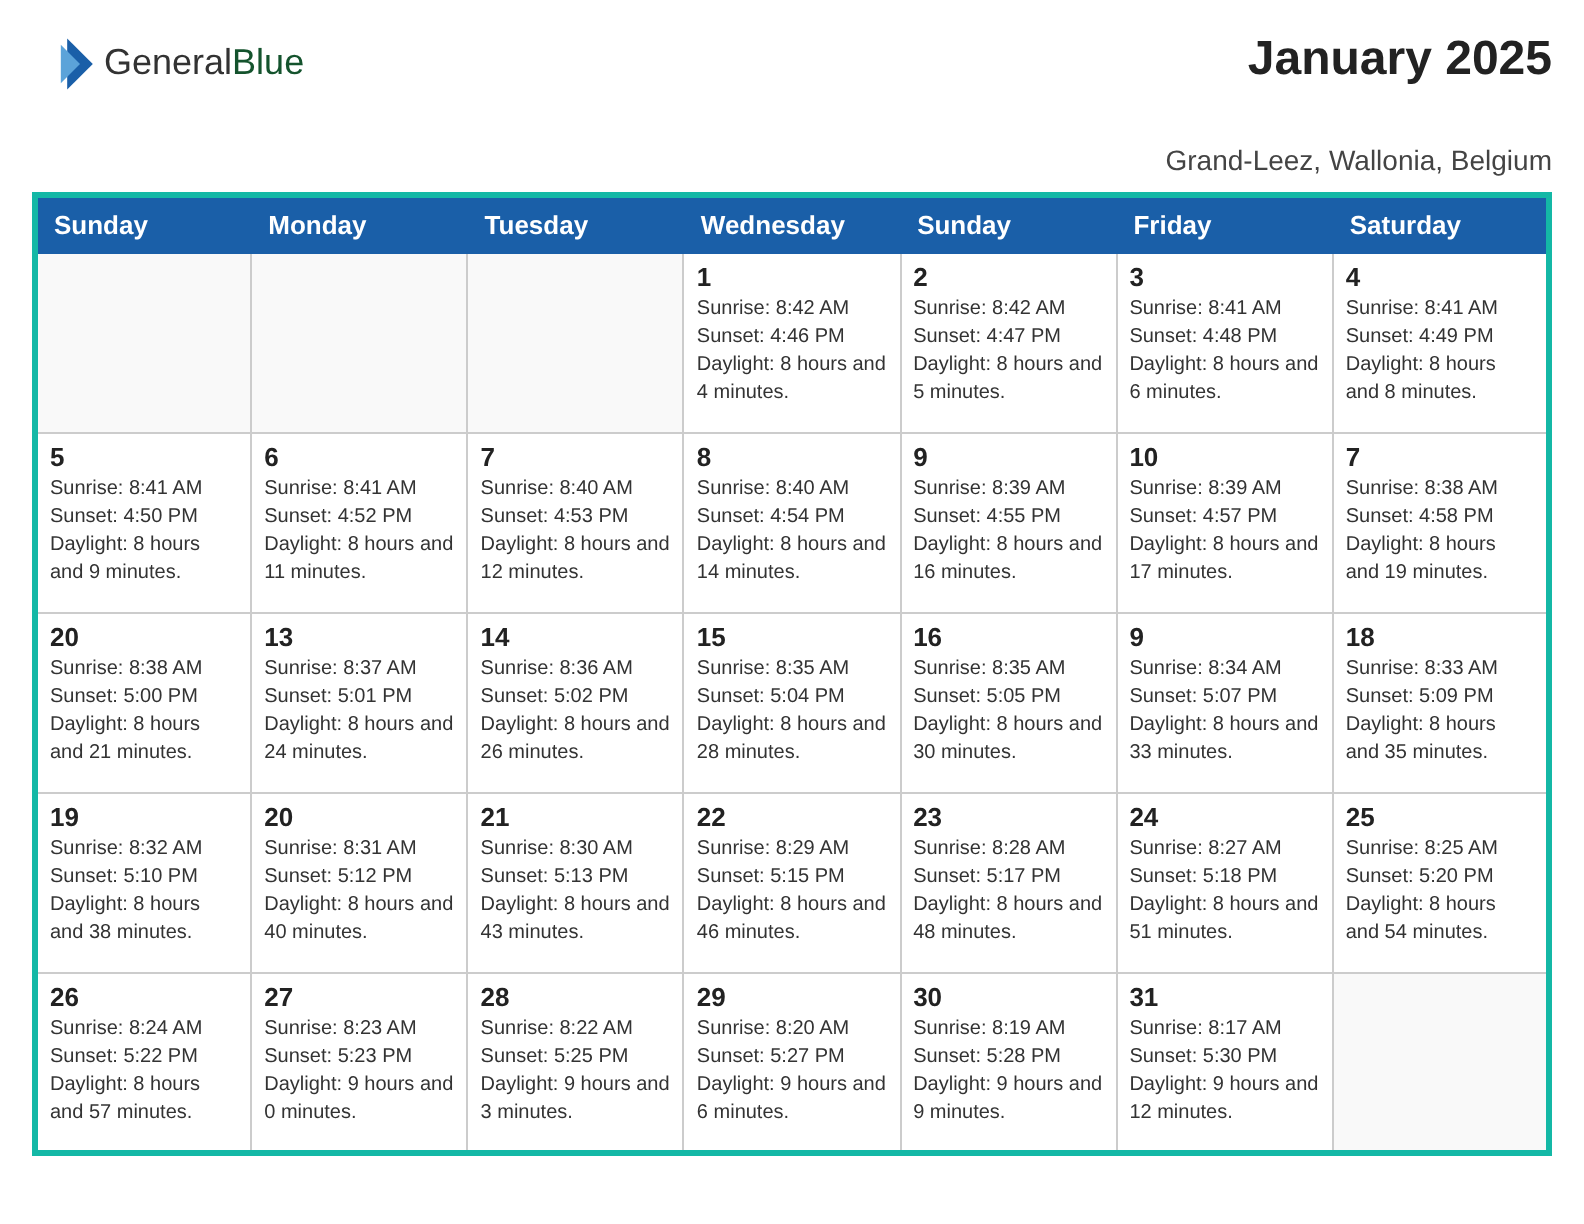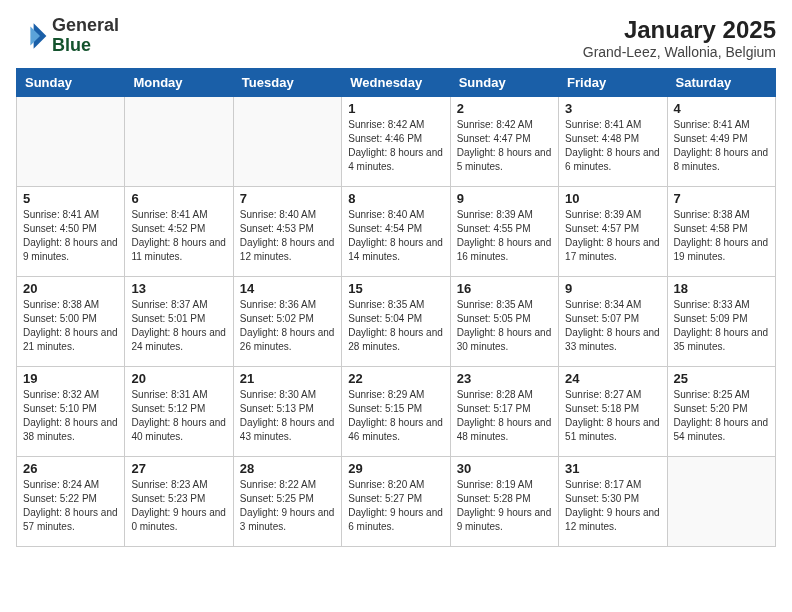--- a/index.html
+++ b/index.html
@@ -16,47 +16,49 @@
       align-items: flex-start;
       margin-bottom: 8px;
     }
     .logo {
       display: flex;
       align-items: center;
       gap: 4px;
     }
     .logo-text {
       display: flex;
-      flex-direction: column;
+      flex-direction: row;
       font-size: 18px;
-      font-weight: bold;
+      font-weight: normal;
       line-height: 1.1;
+      align-items: center;
     }
     .logo-text .general { color: #333; }
     .logo-text .blue { color: #14532d; }
     .logo-icon {
       width: 32px;
       height: 32px;
     }
     .title-block {
       text-align: right;
     }
     .month-title {
       font-size: 24px;
       font-weight: bold;
       color: #222;
     }
     .location {
       font-size: 14px;
       color: #444;
+      margin-top: 28px;
     }
     .calendar {
       width: 100%;
       border-collapse: collapse;
-      border: 1px solid #14b8a6;
+      border: 3px solid #14b8a6;
     }
     .calendar th {
       background-color: #1a5fa8;
       color: #fff;
       text-align: left;
       padding: 6px 8px;
       font-size: 13px;
       border: 1px solid #1a5fa8;
     }
     .calendar td {

